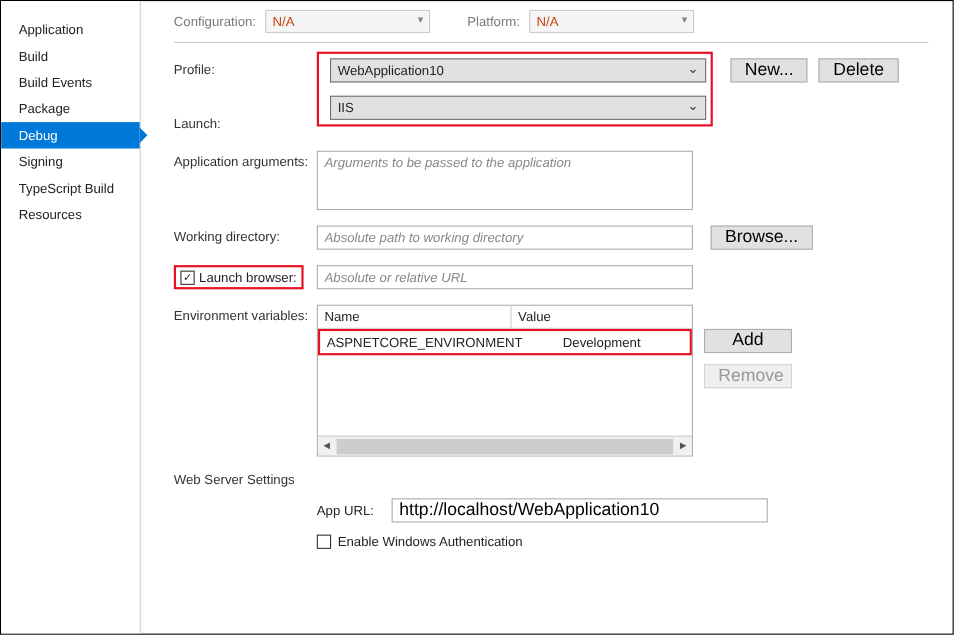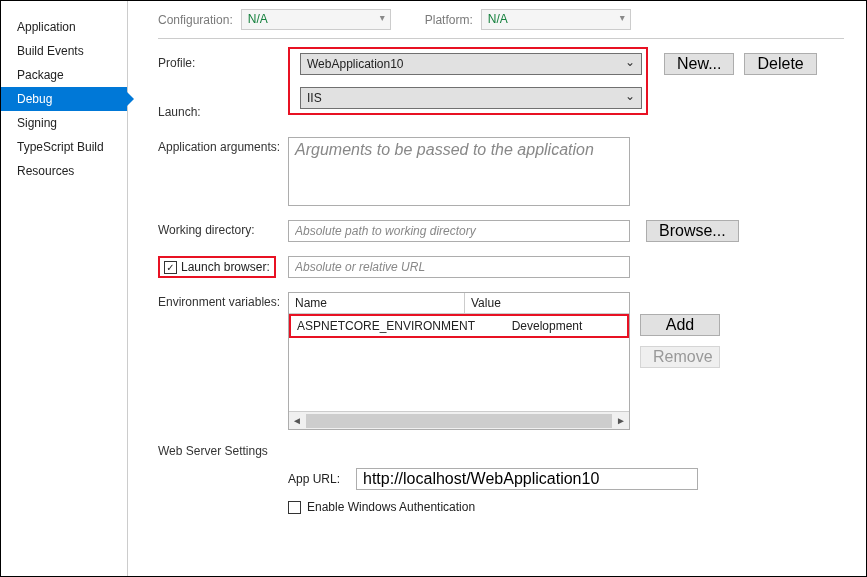--- a/index.html
+++ b/index.html
@@ -47,27 +47,27 @@
     .top-row {
       display: flex;
       align-items: center;
       gap: 8px;
       margin-bottom: 8px;
       color: #7a7a7a;
     }
     .disabled-combo {
       border: 1px solid #ccc;
       background: #f5f5f5;
-      color: #15803d;
+      color: #c2410c;
       padding: 2px 22px 2px 6px;
       height: 21px;
       width: 150px;
       position: relative;
       font-size: 12px;
-      display: flex; align-items: flex-start;
+      display: flex; align-items: center;
     }
     .disabled-combo::after {
       content: "▾";
       position: absolute;
       right: 5px; top: 2px;
       font-size: 10px;
       color: #888;
     }
     .hr { border-top: 1px solid #ccc; margin: 6px 0 14px 0; }
     .row { display: flex; align-items: flex-start; margin-bottom: 14px; }
@@ -90,23 +90,23 @@
       border: 1px solid #adadad;
       background: #e1e1e1;
       height: 22px;
       min-width: 70px;
       padding: 0 12px;
       font-size: 16px;
       cursor: pointer;
     }
     .btn:disabled { color: #999; background: #efefef; border-color: #d5d5d5; }
     .textarea {
-      width: 342px; height: 69px;
+      width: 342px; height: 54px;
       border: 1px solid #adadad;
-      padding: 3px 6px; font-size: 16px; font-family: inherit;
+      padding: 3px 6px; font-size: 12px; font-family: inherit;
       resize: none; color: #333;
     }
     .textarea::placeholder, .text-input::placeholder { color: #888; font-style: italic; }
     .text-input {
       width: 342px; height: 22px;
       border: 1px solid #adadad;
       padding: 0 6px; font-size: 12px; font-family: inherit;
     }
     .hl-red { border: 2px solid #e81123; padding: 3px; }
     .hl-wrap-dropdowns { padding: 4px; display: inline-block; }
@@ -146,20 +146,21 @@
       border: 1px solid #adadad; padding: 0 6px; font-size: 16px; font-family: inherit;
     }
     .chk-row { display: flex; align-items: center; gap: 6px; margin-bottom: 8px; }
   </style>
 </head>
 <body>
 
 <div class="container">
   <div class="sidebar">
     <div class="sidebar-item"><span>Application</span></div>
+    <div class="sidebar-item"><span>Build</span></div>
     <div class="sidebar-item"><span>Build Events</span></div>
     <div class="sidebar-item"><span>Package</span></div>
     <div class="sidebar-item active"><span>Debug</span></div>
     <div class="sidebar-item"><span>Signing</span></div>
     <div class="sidebar-item"><span>TypeScript Build</span></div>
     <div class="sidebar-item"><span>Resources</span></div>
   </div>
 
   <div class="main">
     <div class="top-row">

